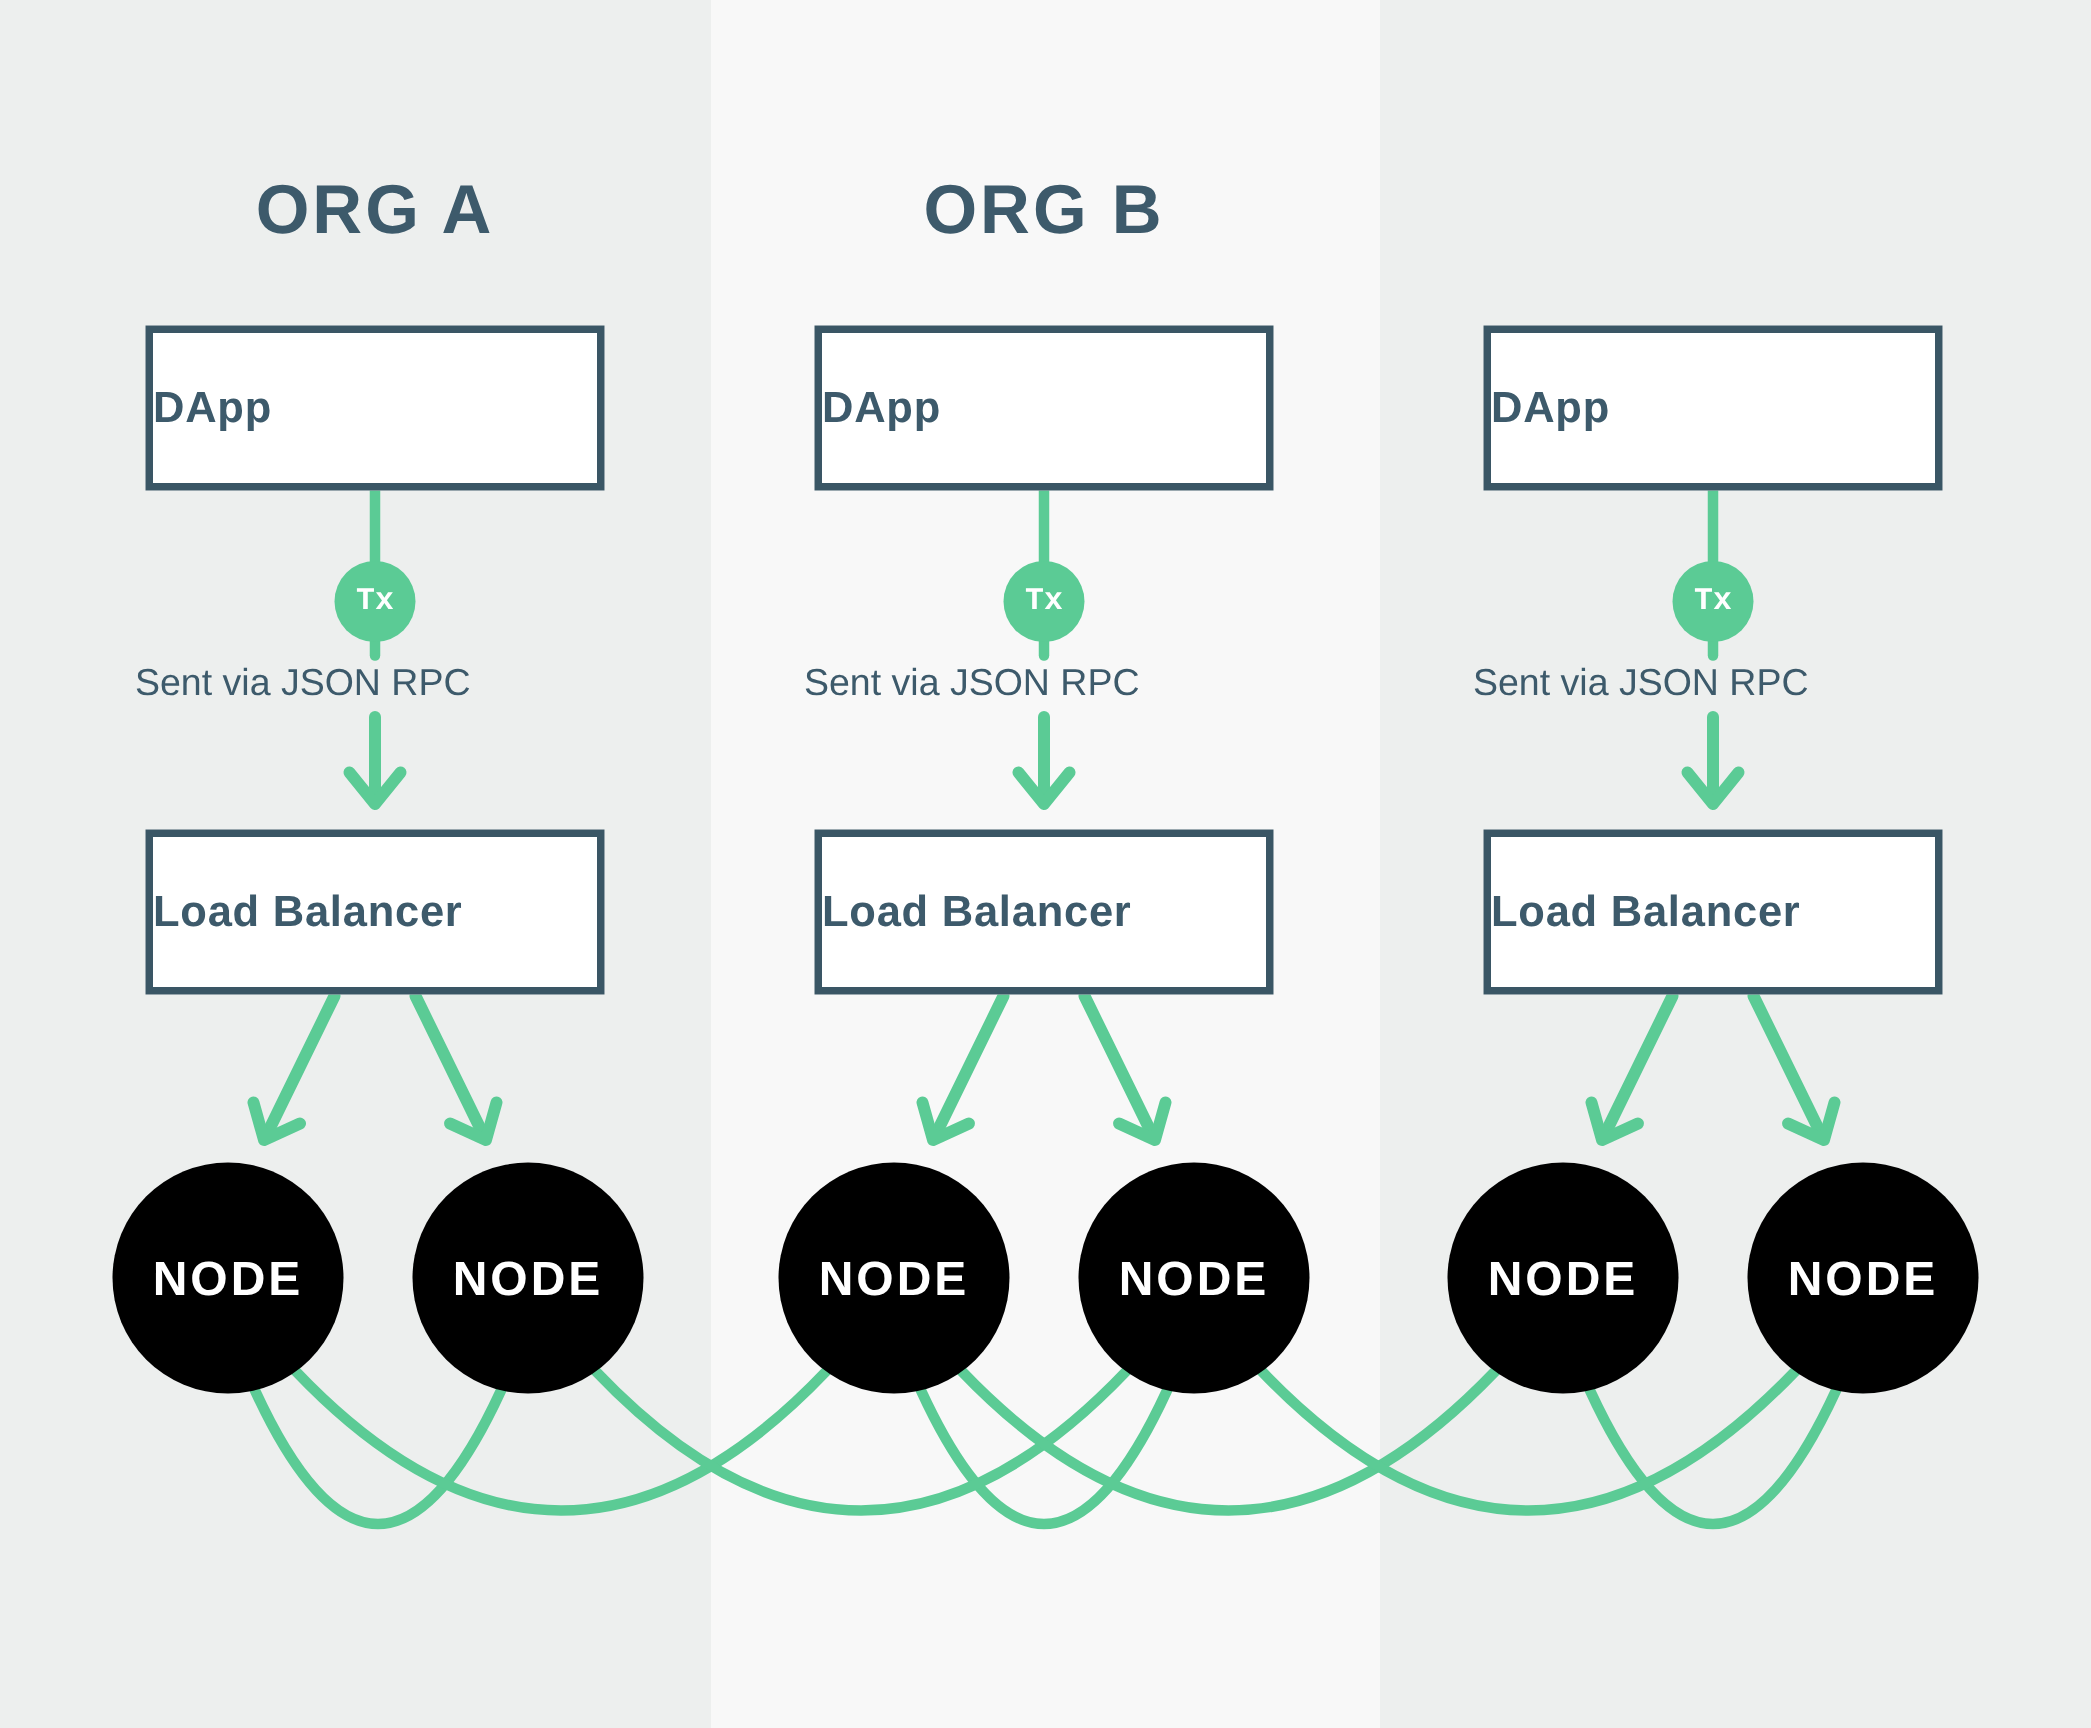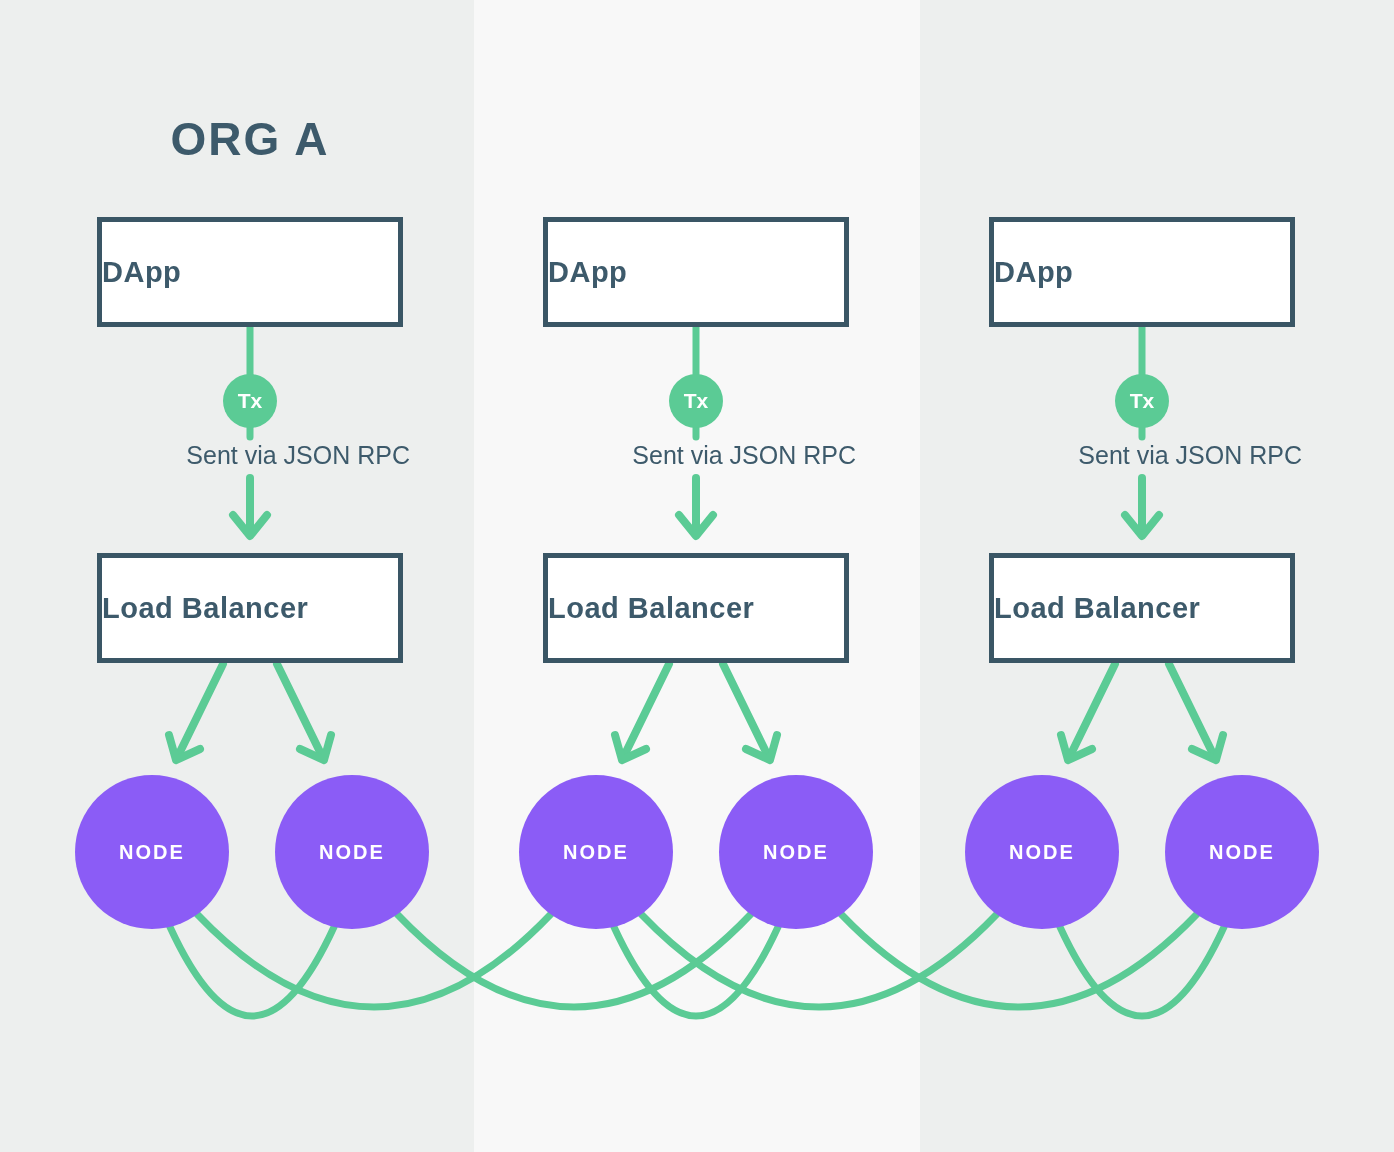--- a/index.html
+++ b/index.html
@@ -38,33 +38,33 @@
     border: 5px solid #3a5665;
     display: flex; align-items: center; justify-content: flex-start;
     font-size: 29px; font-weight: 700; color: #3d5a6b;
     letter-spacing: 0.5px;
   }
   .tx-badge {
     position: absolute; top: 374px; width: 54px; height: 54px;
     border-radius: 50%;
     background: #5bcb95;
     display: flex; align-items: center; justify-content: center;
-    font-size: 21px; font-weight: 700; color: #ffffff;
+    font-size: 21px; font-weight: 700; color: #ffffff; font-family: Liberation Mono, monospace;
   }
   .rpc-caption {
     position: absolute; top: 441px; width: 320px;
-    text-align: right;
+    text-align: left;
     font-size: 25px; font-weight: 400; color: #3d5a6b;
   }
   .node {
     position: absolute; top: 775px; width: 154px; height: 154px;
     border-radius: 50%;
-    background: #8b5cf6;
+    background: #000000;
     display: flex; align-items: center; justify-content: center;
-    font-size: 20px; font-weight: 700; color: #ffffff;
+    font-size: 32px; font-weight: 700; color: #ffffff;
     letter-spacing: 2px;
   }
 </style>
 </head>
 <body>
 
 <div class="stage">
 
   <div class="col-bg side" style="left:0; width:474px;"></div>
   <div class="col-bg mid" style="left:474px; width:446px;"></div>
@@ -112,20 +112,21 @@
       <span>DApp</span>
     </div>
     <div class="tx-badge" style="left:223px;">Tx</div>
     <div class="rpc-caption" style="left:90px;">Sent via JSON RPC</div>
     <div class="box" style="left:97px; top:553px;">
       <span>Load Balancer</span>
     </div>
     <div class="node" style="left:75px;">NODE</div>
     <div class="node" style="left:275px;">NODE</div>
 
+    <div class="org-title" style="left:536px;">ORG B</div>
     <div class="box" style="left:543px; top:217px;">
       <span>DApp</span>
     </div>
     <div class="tx-badge" style="left:669px;">Tx</div>
     <div class="rpc-caption" style="left:536px;">Sent via JSON RPC</div>
     <div class="box" style="left:543px; top:553px;">
       <span>Load Balancer</span>
     </div>
     <div class="node" style="left:519px;">NODE</div>
     <div class="node" style="left:719px;">NODE</div>

